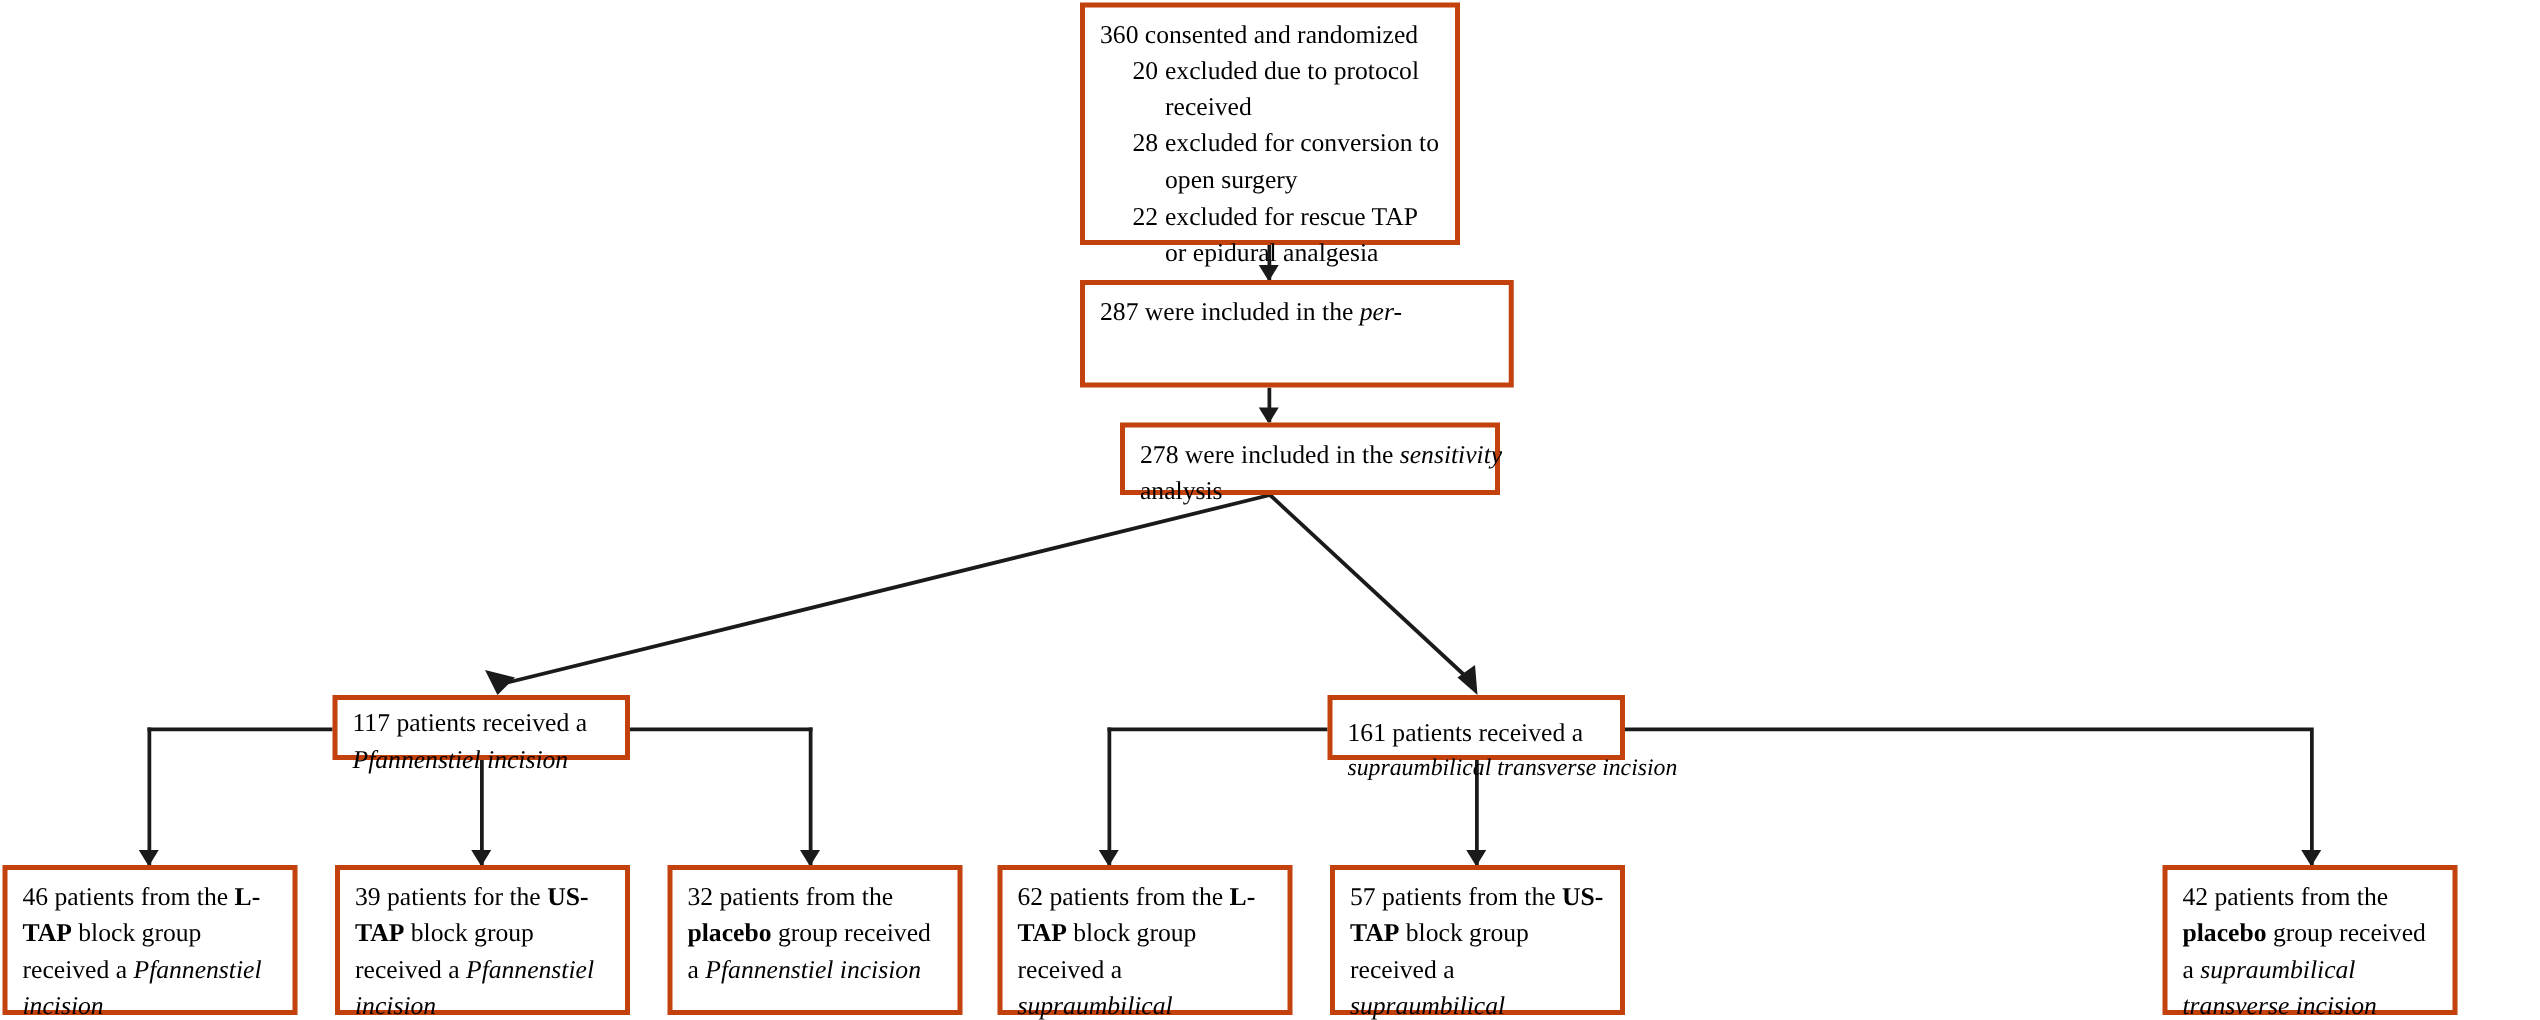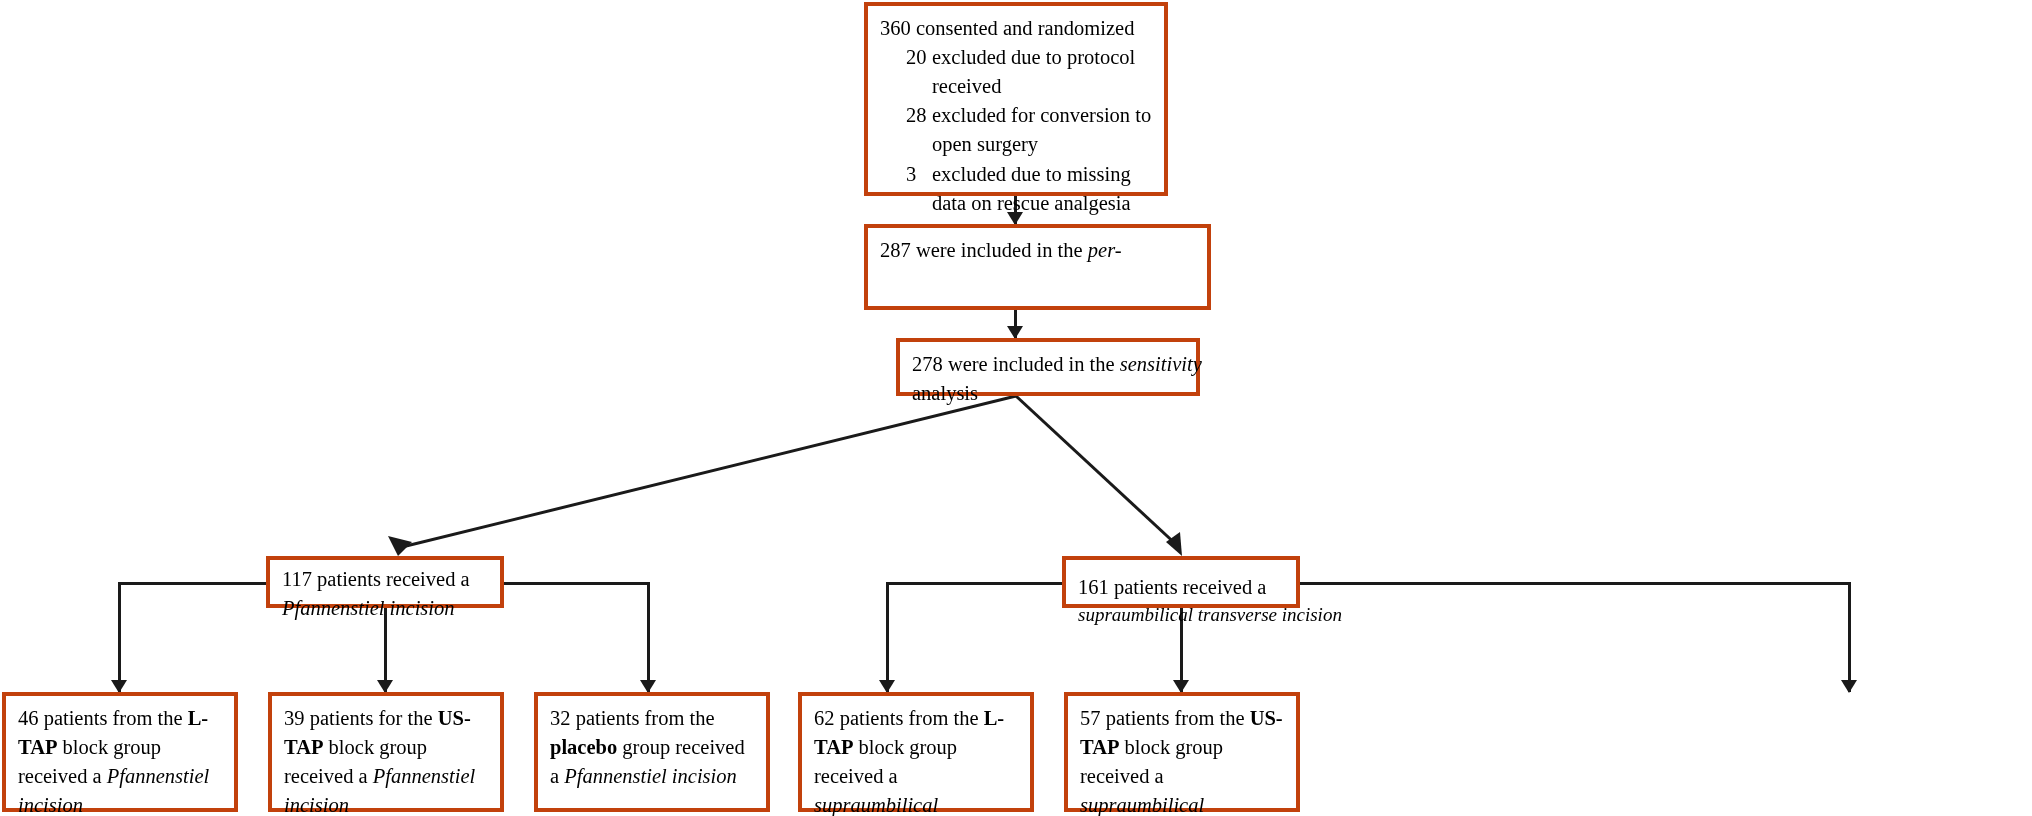--- a/index.html
+++ b/index.html
@@ -82,20 +82,21 @@
 </head>
 <body>
 
 <div id="canvas">
 
   <div class="box" id="box-consented" style="left:864px; top:2px; width:304px; height:194px;">
     <span class="ln">360 consented and randomized</span>
     <div id="consented-items">
         <span class="row"><span class="num">20</span><span>excluded due to protocol</span><span class="cont">received</span></span>
         <span class="row"><span class="num">28</span><span>excluded for conversion to</span><span class="cont">open surgery</span></span>
+        <span class="row"><span class="num">22</span><span>excluded for rescue TAP</span><span class="cont">or epidural analgesia</span></span>
         <span class="row"><span class="num">3</span><span>excluded due to missing</span><span class="cont">data on rescue analgesia</span></span>
       </div>
   </div>
 
   <div class="vline" style="left:1014px; top:196px; height:28px;"></div>
   <div class="arrowhead" style="left:1007px; top:212px;"></div>
 
   <div class="box" id="box-perprotocol" style="left:864px; top:224px; width:347px; height:86px;">
     <span class="ln"><span>287 were included in the </span><span class="it">per-</span></span>
   </div>
@@ -157,14 +158,17 @@
     </div>
   <div class="box leafbox" style="left:534px;  top:692px; width:236px; height:120px;">
       <span class="flow"><span>32 patients from the </span><span class="bd">placebo</span><span> group received a </span><span class="it">Pfannenstiel incision</span></span>
     </div>
   <div class="box leafbox" style="left:798px;  top:692px; width:236px; height:120px;">
       <span class="flow"><span>62  patients from the </span><span class="bd">L-TAP</span><span> block group received a </span><span class="it">supraumbilical transverse incision</span></span>
     </div>
   <div class="box leafbox" style="left:1064px; top:692px; width:236px; height:120px;">
       <span class="flow"><span>57 patients from the </span><span class="bd">US-TAP</span><span> block group received a </span><span class="it">supraumbilical transverse incision</span></span>
     </div>
+  <div class="box leafbox" style="left: 1730px; top: 692px; width: 236px; height: 120px;">
+      <span class="flow"><span>42 patients from the </span><span class="bd">placebo</span><span> group received a </span><span class="it">supraumbilical transverse incision</span></span>
+    </div>
 
 </div>
 
 </body></html>

